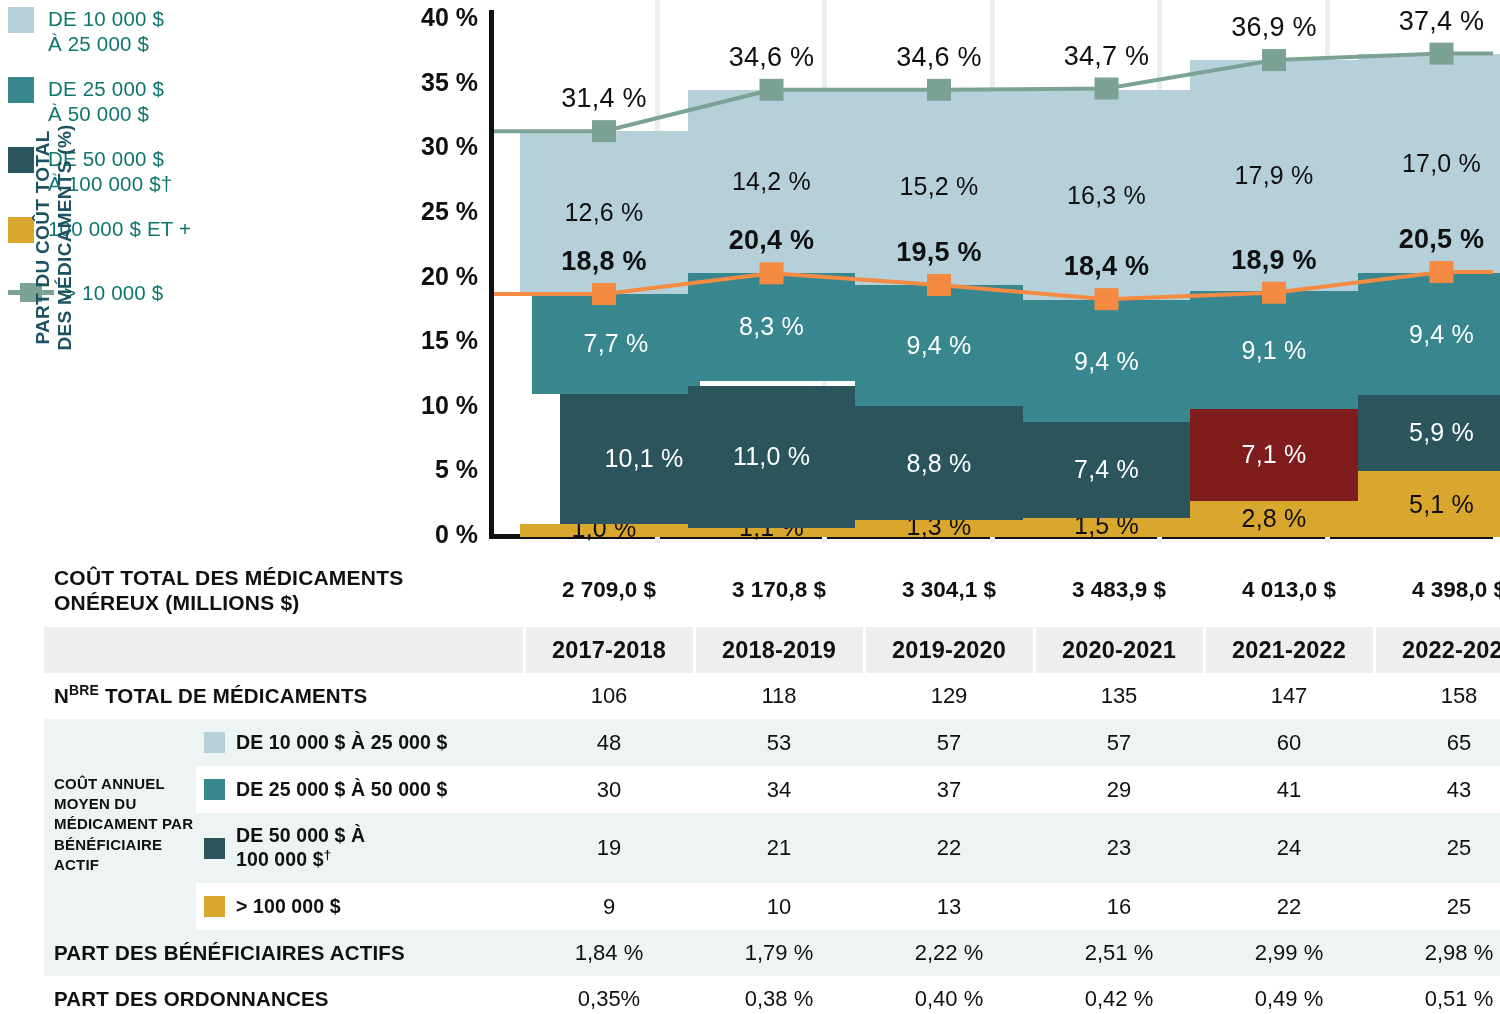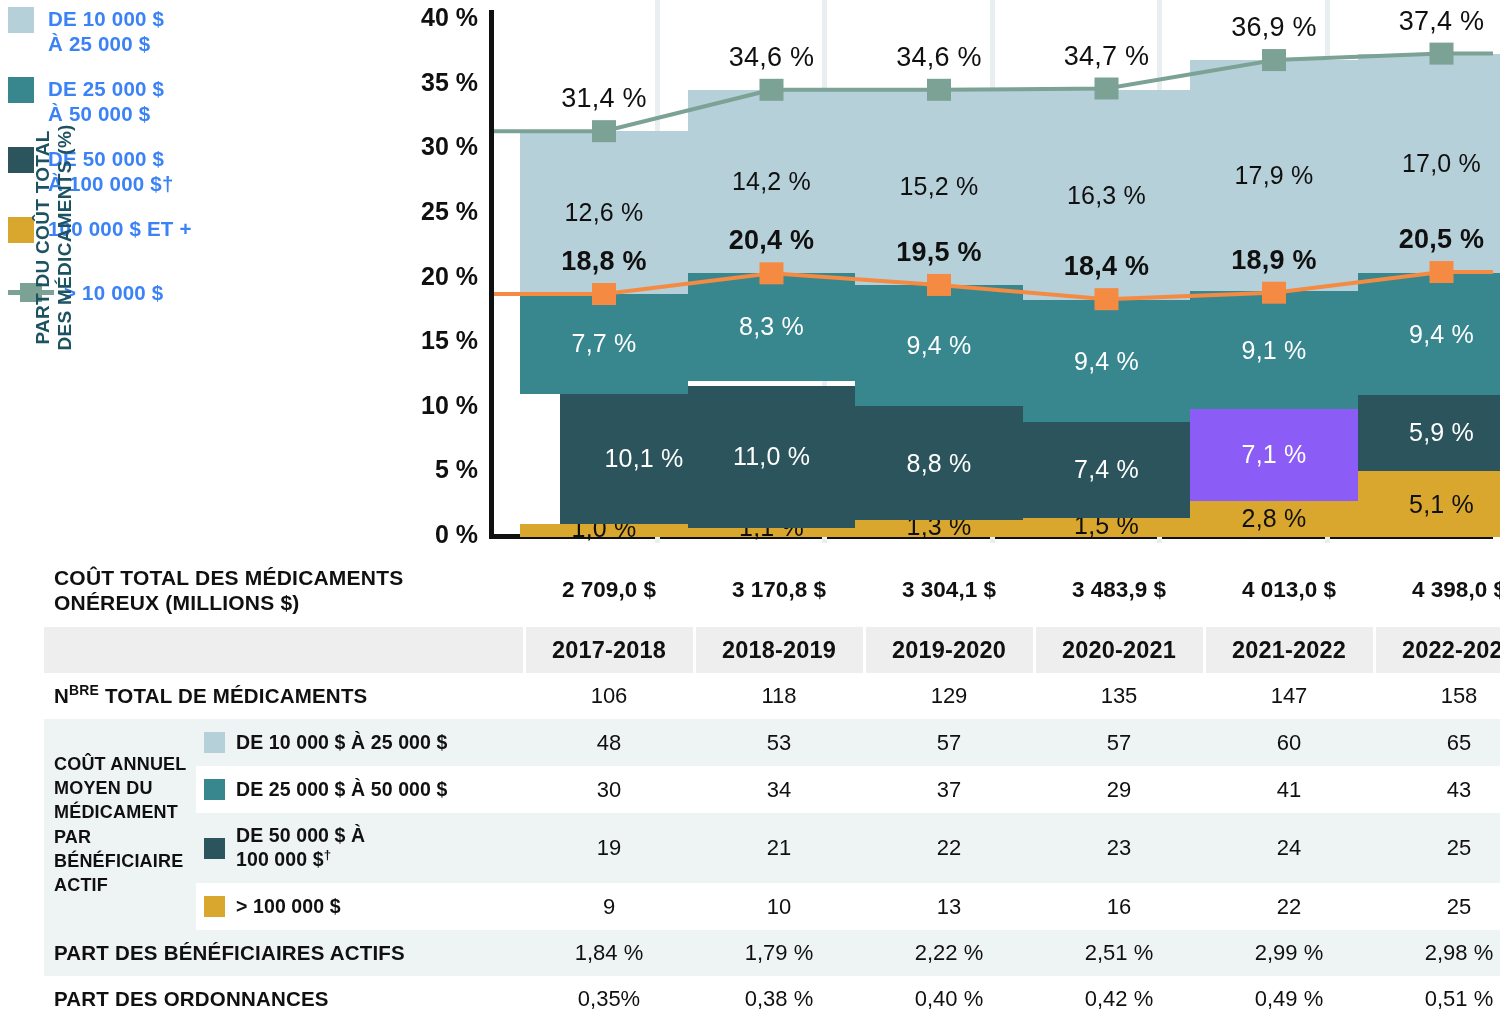--- a/index.html
+++ b/index.html
@@ -15,22 +15,22 @@
   
   #top-region { position: relative; width: 1500px; height: 553px; }
 
   
   #legend { position: absolute; left: 8px; top: 6px; width: 320px; }
   .legend-row { display: flex; align-items: flex-start; margin-bottom: 20px; }
   .legend-swatch {
     width: 26px; height: 26px; flex: 0 0 26px; margin-right: 14px; margin-top: 1px;
   }
   .legend-label {
-    font-size: 20.5px; font-weight: 700; letter-spacing: .2px;
-    line-height: 1.22; color: #3b82f6; white-space: pre-line;
+    font-size: 20.5px; font-weight: 400; letter-spacing: .2px;
+    line-height: 1.22; color: #0f766e; white-space: pre-line;
   }
   .legend-line-row { display: flex; align-items: center; margin-bottom: 20px; }
   .line-key { position: relative; width: 46px; height: 26px; flex: 0 0 46px; margin-right: 10px; }
   .line-key .bar { position: absolute; top: 11px; left: 0; width: 46px; height: 5px; }
   .line-key .sq { position: absolute; top: 4px; left: 12px; width: 22px; height: 19px; }
   #legend-lines { margin-top: 36px; }
 
   
   #plot { position: absolute; left: 0px; top: 0px; width: 1500px; height: 553px; }
   #yaxis-title {
@@ -83,21 +83,21 @@
   .valcell.bold { font-weight: 700; font-size: 22.5px; }
   .yearcell {
     text-align: center; font-size: 23.5px; font-weight: 700; color: #101010;
     background: #eeeeee; letter-spacing: .2px;
     border-left: 3px solid #ffffff; border-right: 3px solid #ffffff;
   }
   .tintrow { background: #eef4f4; }
   .costtitle { font-size: 21px; font-weight: 700; line-height: 1.2; letter-spacing: .2px; }
 
   .grouplabel {
-    font-size: 18px; font-weight: 700; line-height: 1.35;
+    font-size: 15px; font-weight: 700; line-height: 1.35;
     color: #101010; padding-left: 10px !important; letter-spacing: .2px;
   }
   .subcat { display: flex; align-items: center; padding-left: 8px; }
   .subcat .sw { width: 21px; height: 21px; flex: 0 0 21px; margin-right: 11px; }
   .subcat .txt { font-size: 19.5px; font-weight: 700; line-height: 1.22; letter-spacing: .1px; }
   sup { font-size: .68em; vertical-align: super; line-height: 0; }
 </style>
 </head>
 <body>
 
@@ -157,21 +157,21 @@
         <div class="gridline" style="left: 495.5px; top: -10px;"></div>
         <div class="gridline" style="left: 663px; top: -10px;"></div>
         <div class="gridline" style="left: 830.5px; top: -10px;"></div>
         <div class="bar-col" style="left: 26px;">
           <div class="seg" style="background: rgb(217, 166, 46); height: 12.925px; bottom: 0px;">
             <span class="seg-label dark" style="position: relative; top: -2px;">1,0 %</span>
           </div>
           <div class="seg" style="background: rgb(43, 84, 92); height: 130.542px; bottom: 12.925px; margin-left: 40px;">
             <span class="seg-label light">10,1 %</span>
           </div>
-          <div class="seg" style="background: rgb(56, 135, 143); height: 99.5225px; bottom: 143.468px;">
+          <div class="seg" style="background: rgb(56, 135, 143); height: 99.5225px; bottom: 143.468px; margin-left: 12px;">
             <span class="seg-label light">7,7 %</span>
           </div>
           <div class="seg" style="background: rgb(182, 208, 217); height: 162.855px; bottom: 242.99px;">
             <span class="seg-label dark">12,6 %</span>
           </div>
         </div>
         <div class="bar-col" style="left: 193.5px;">
           <div class="seg" style="background: rgb(217, 166, 46); height: 14.2175px; bottom: 0px;">
             <span class="seg-label dark" style="position: relative; top: -2px;">1,1 %</span>
           </div>
@@ -210,21 +210,21 @@
             <span class="seg-label light">9,4 %</span>
           </div>
           <div class="seg" style="background: rgb(182, 208, 217); height: 210.678px; bottom: 236.528px;">
             <span class="seg-label dark">16,3 %</span>
           </div>
         </div>
         <div class="bar-col" style="left: 696px;">
           <div class="seg" style="background: rgb(217, 166, 46); height: 36.19px; bottom: 0px;">
             <span class="seg-label dark">2,8 %</span>
           </div>
-          <div class="seg" style="background: #8b5cf6; height: 91.7675px; bottom: 36.19px;">
+          <div class="seg" style="background: #7f1d1d; height: 91.7675px; bottom: 36.19px;">
             <span class="seg-label light">7,1 %</span>
           </div>
           <div class="seg" style="background: rgb(56, 135, 143); height: 117.618px; bottom: 127.957px;">
             <span class="seg-label light">9,1 %</span>
           </div>
           <div class="seg" style="background: rgb(182, 208, 217); height: 231.357px; bottom: 245.575px;">
             <span class="seg-label dark">17,9 %</span>
           </div>
         </div>
         <div class="bar-col" style="left: 863.5px;">

